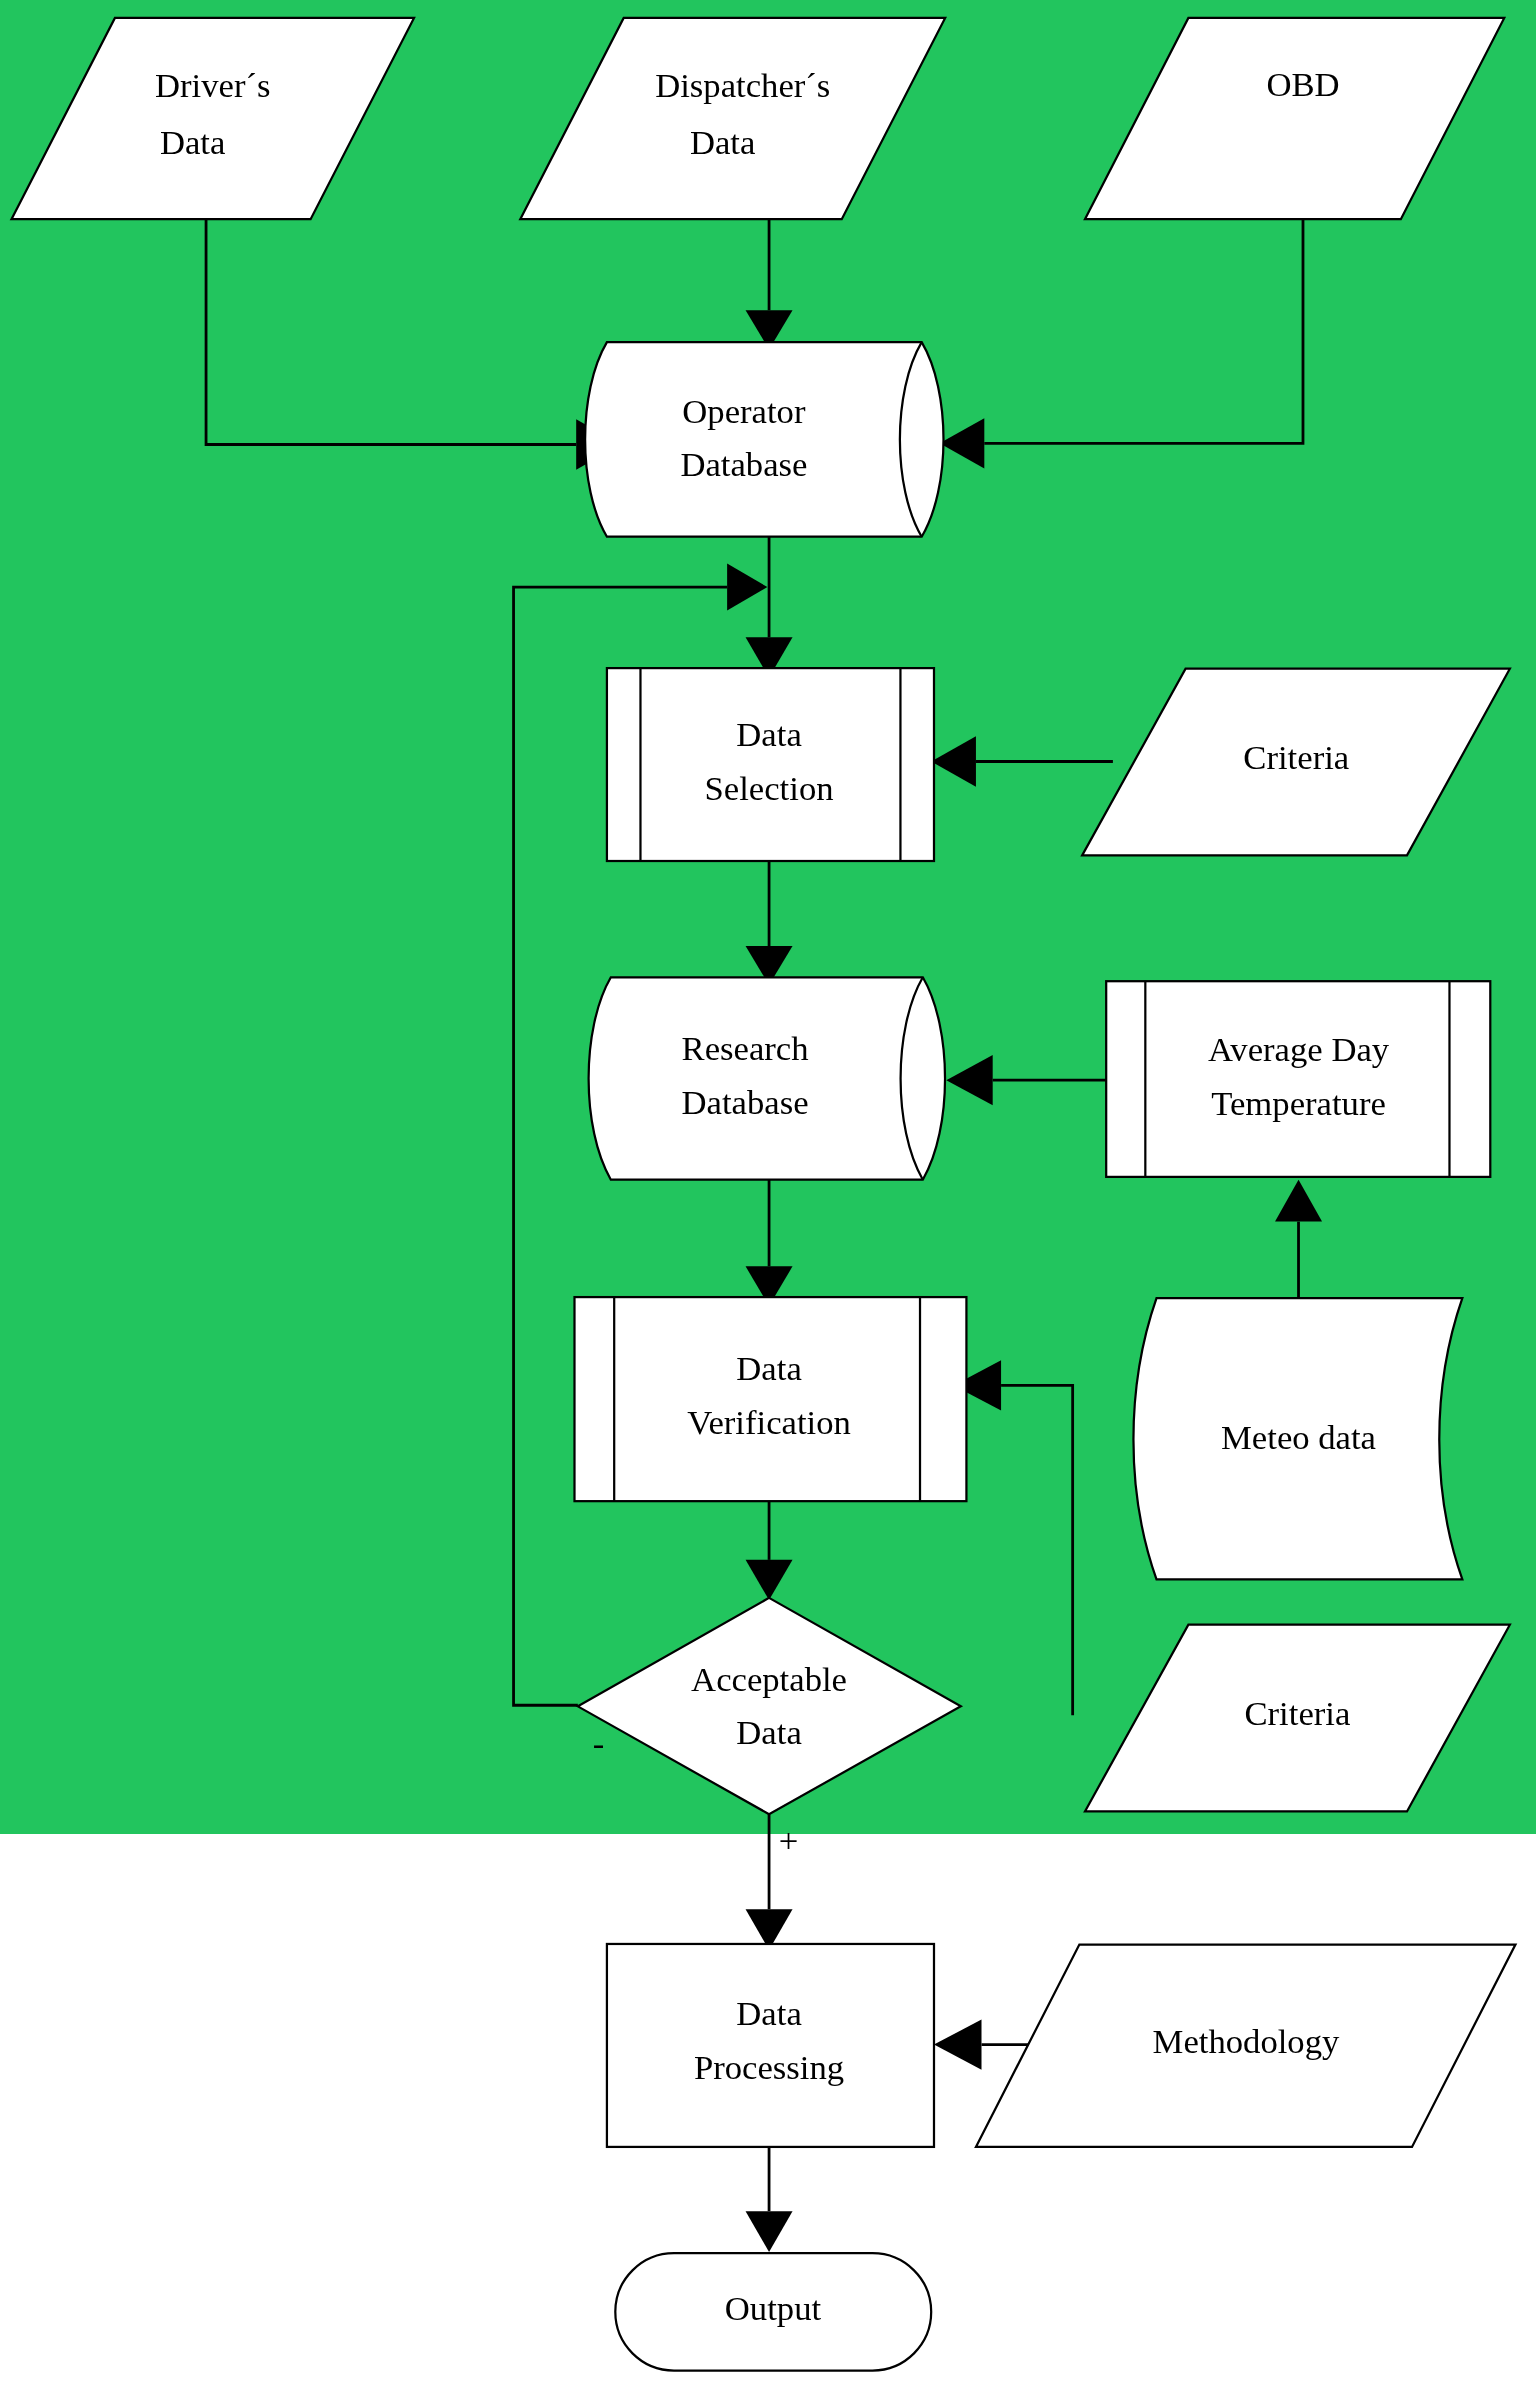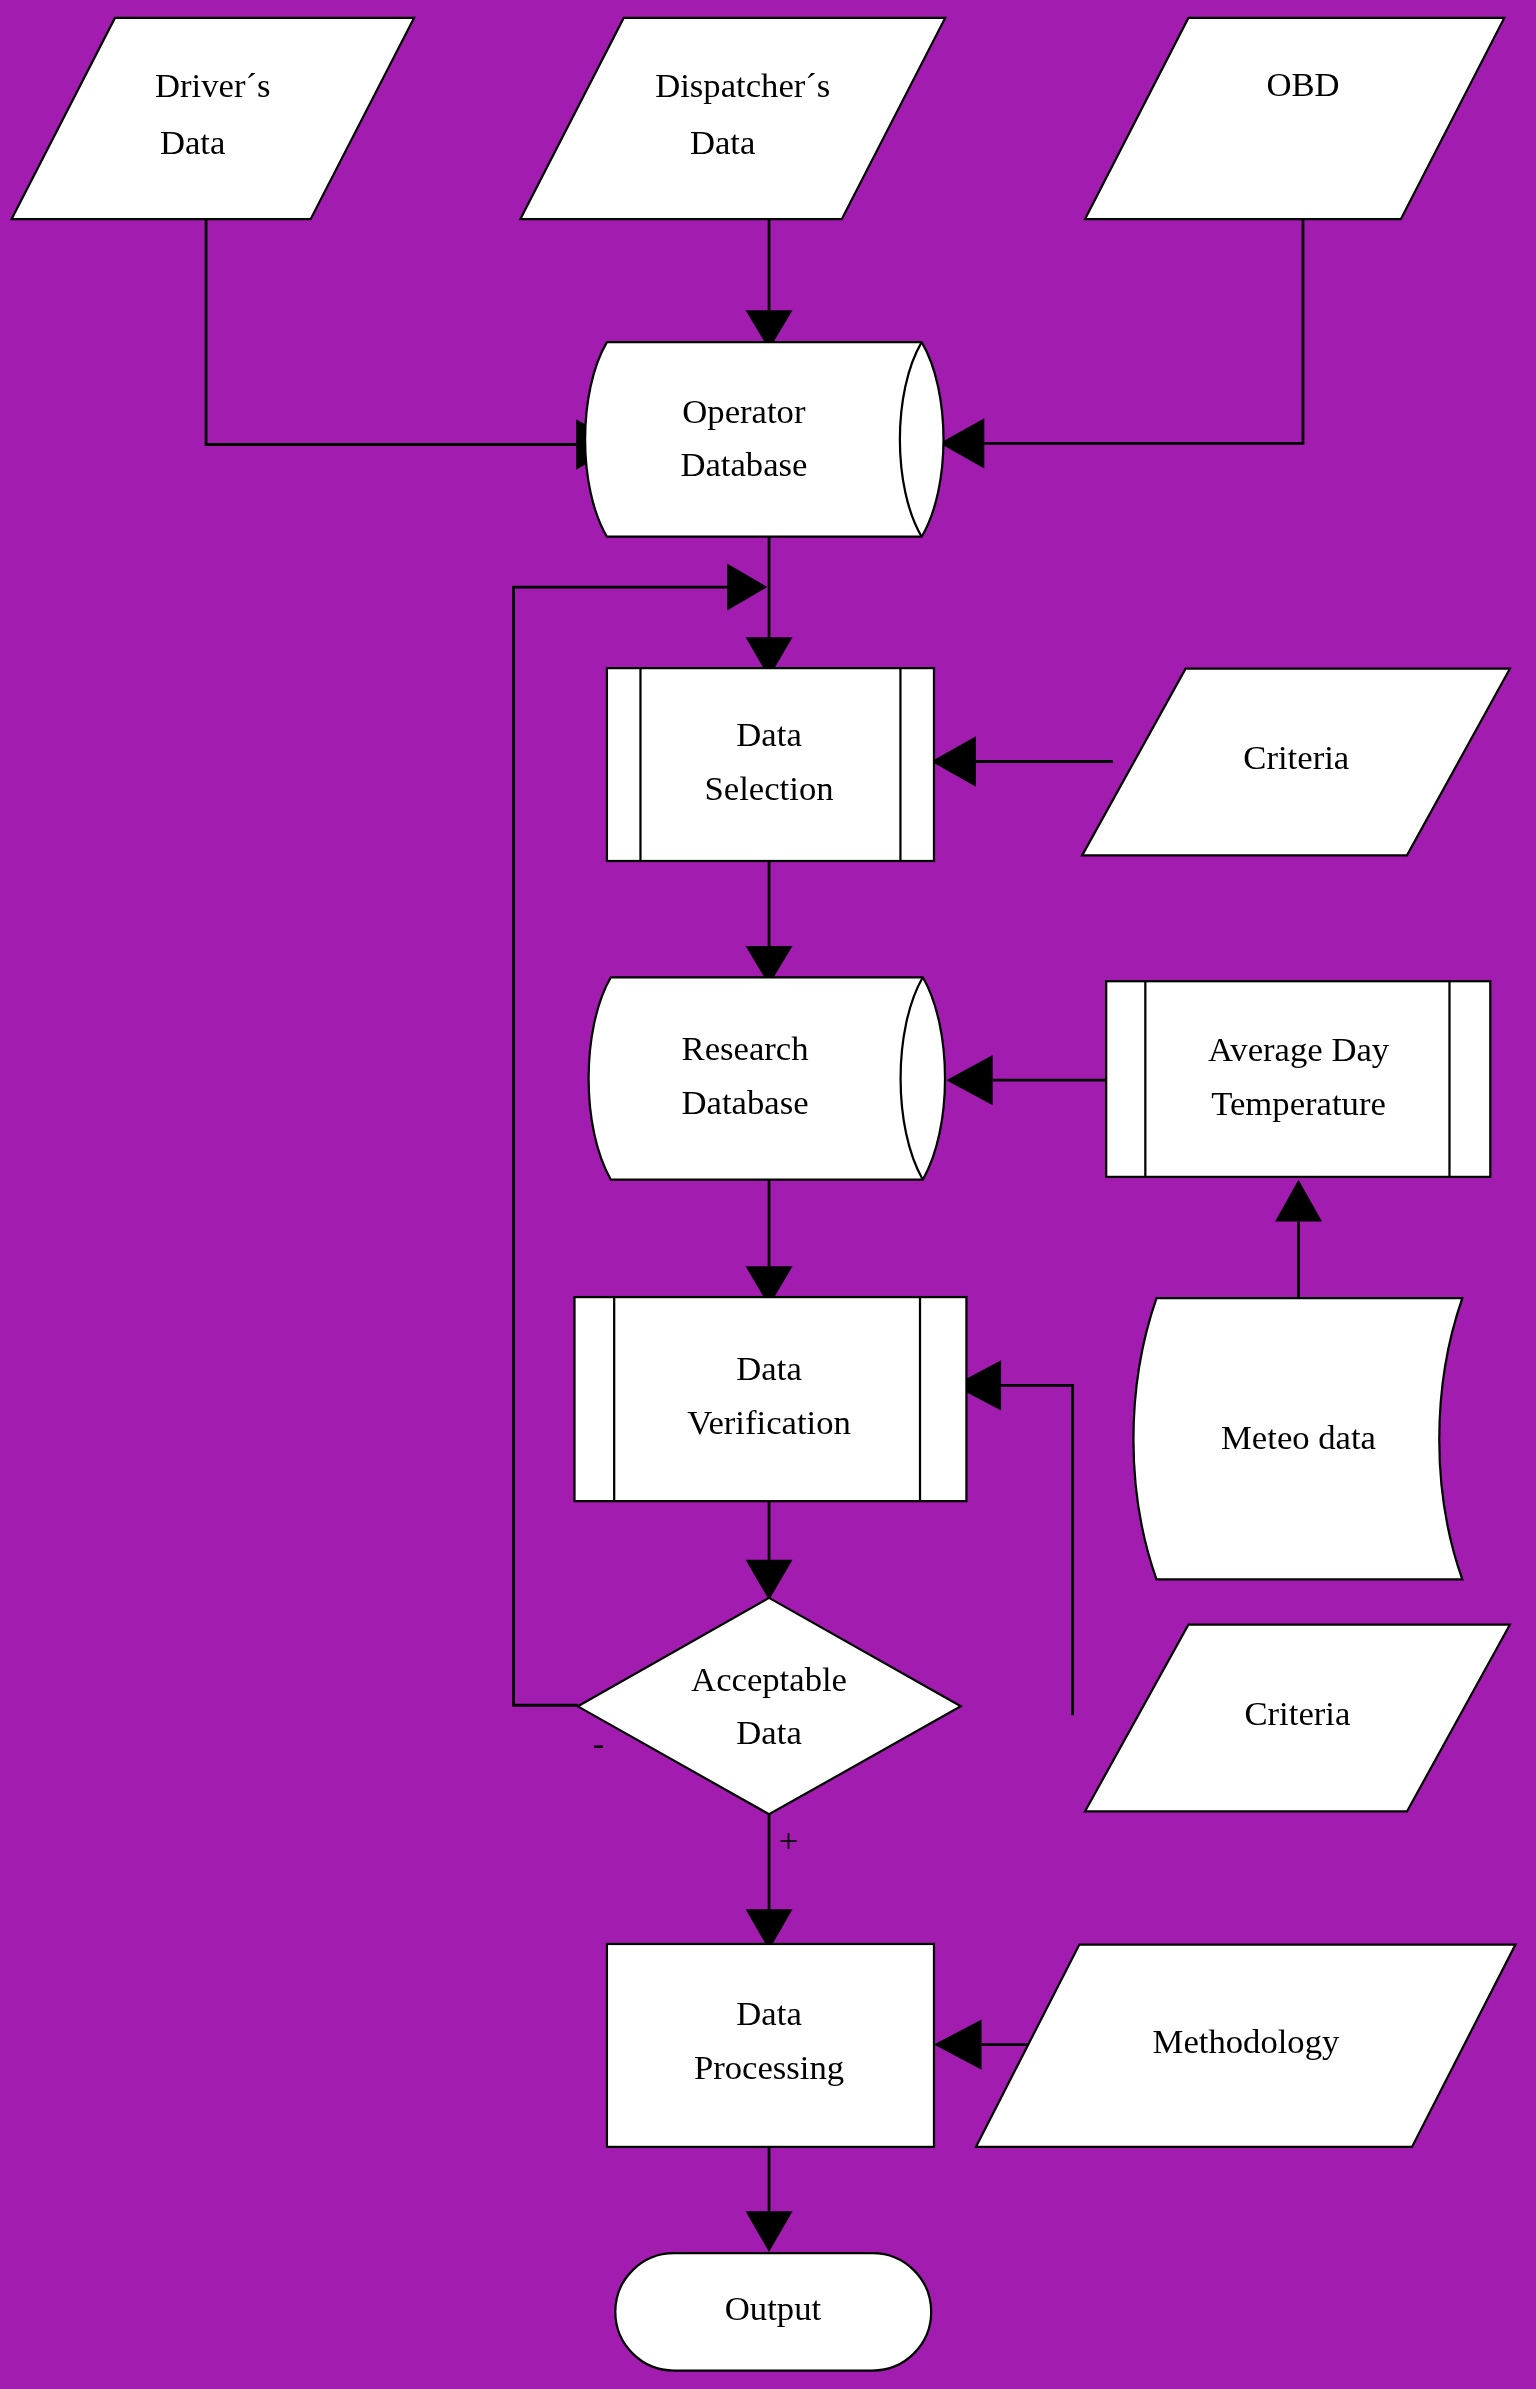--- a/index.html
+++ b/index.html
@@ -10,22 +10,22 @@
   }
   body {
     width: 1537px;
     height: 2389px;
     overflow: hidden;
     font-family: "Liberation Serif", "DejaVu Serif", serif;
   }
   #flow-root {
     position: relative;
     width: 1537px;
-    height: 2389px;
-    background: #a21caf;
+    height: 1834px;
+    background: #22c55e;
     text-decoration: underline;
   }
   svg#flow-svg {
     position: absolute;
     left: 0;
     top: 0;
     width: 1537px;
     height: 2389px;
     display: block;
   }

